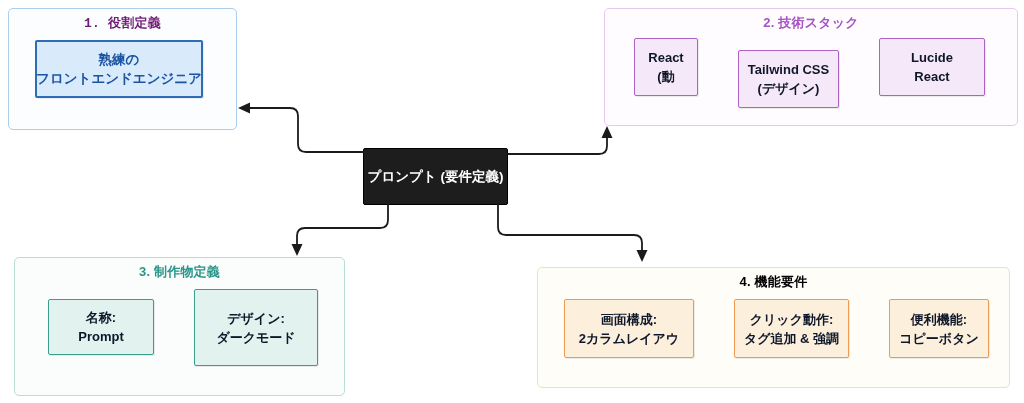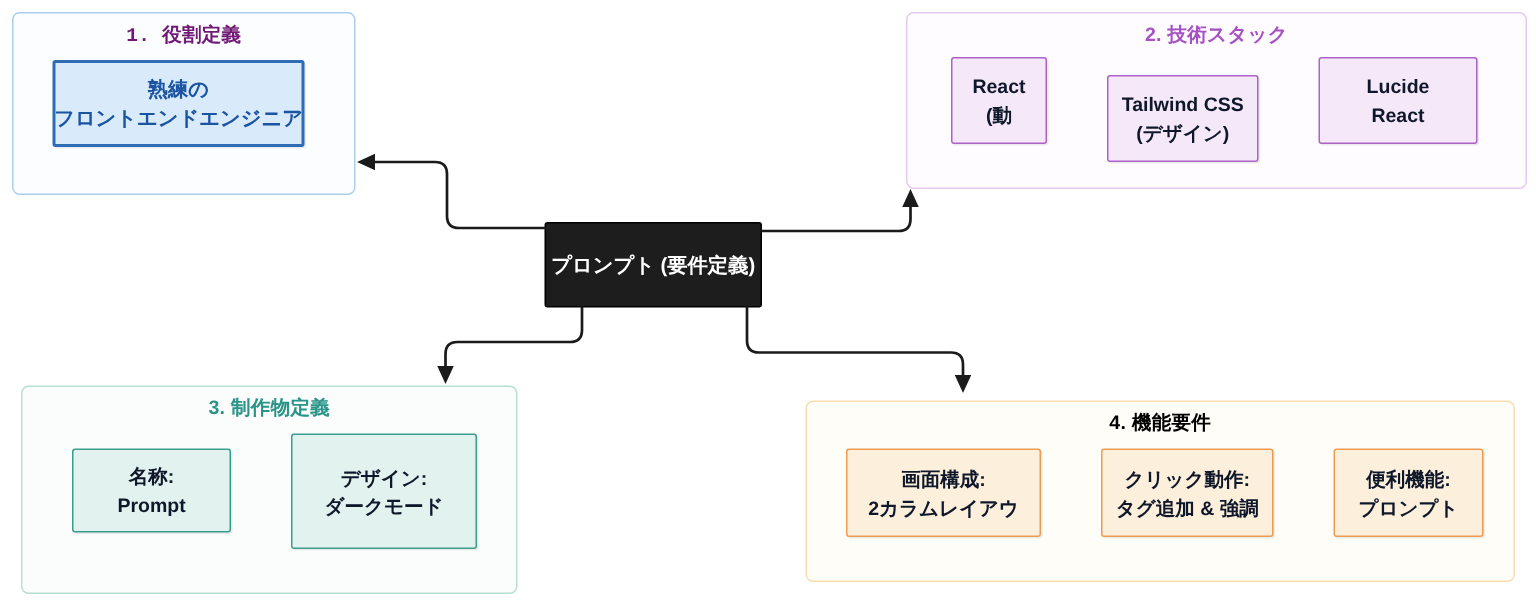--- a/index.html
+++ b/index.html
@@ -109,21 +109,21 @@
     <div class="node node-orange n-feat-1">
       <div>画面構成:</div>
       <div>2カラムレイアウ</div>
     </div>
     <div class="node node-orange n-feat-2">
       <div>クリック動作:</div>
       <div>タグ追加 &amp; 強調</div>
     </div>
     <div class="node node-orange n-feat-3">
       <div>便利機能:</div>
-      <div>プロンプト</div>
+      <div>コピーボタン</div>
     </div>
   </div>
 
   <div class="center-node">
     <div>プロンプト (要件定</div>
     <div>義)</div>
   </div>
 
   <svg class="arrows" viewBox="0 0 1024 403" aria-hidden="true">
     <path d="M 363 152 H 306 Q 298 152 298 144 V 116 Q 298 108 290 108 H 250"></path>

